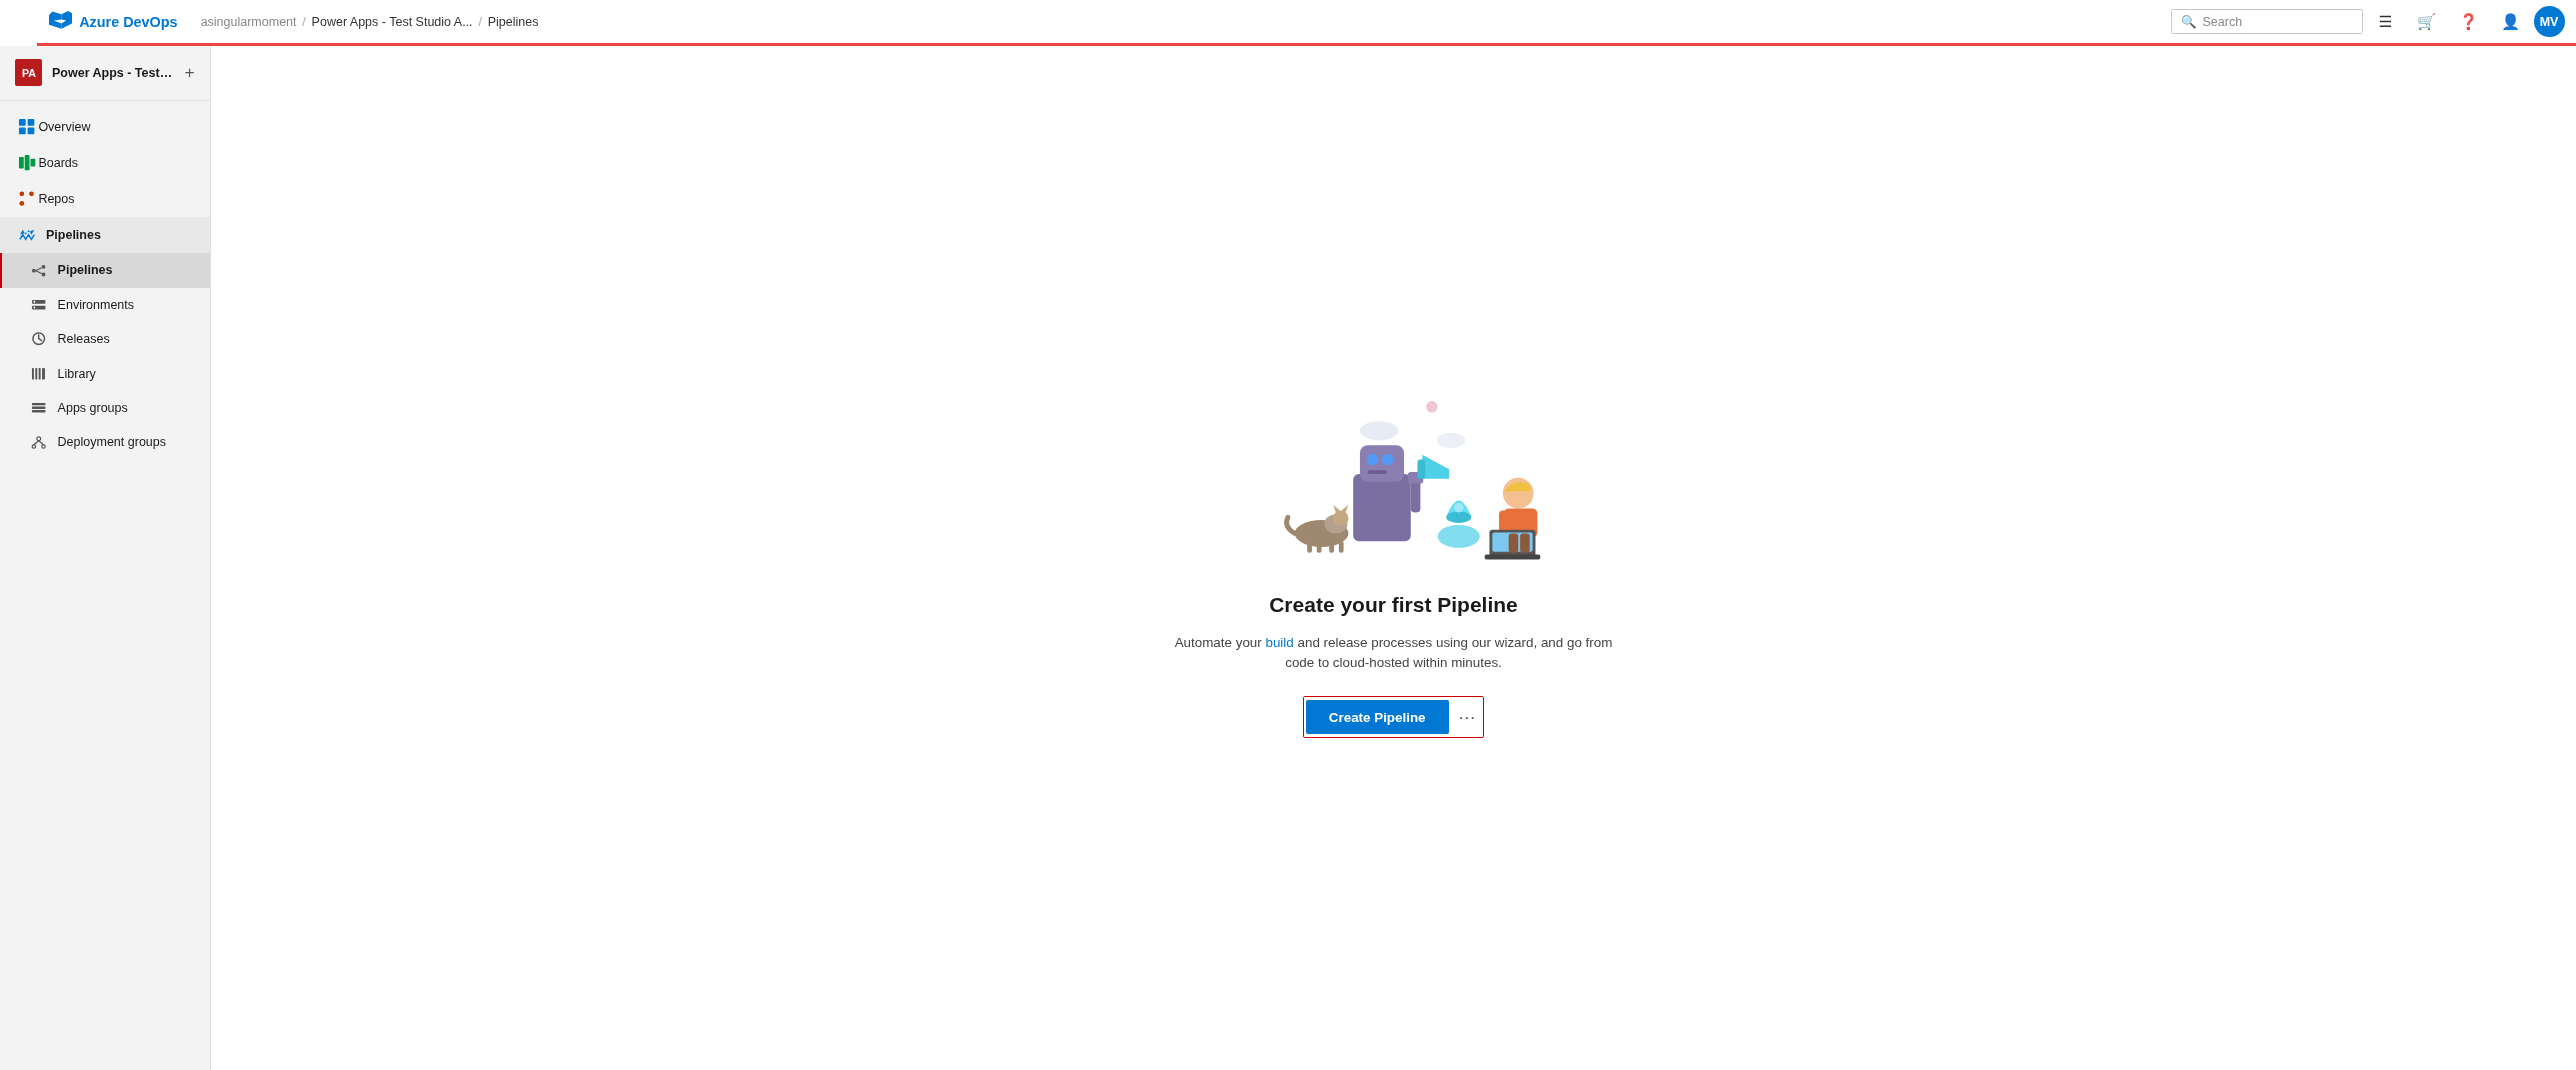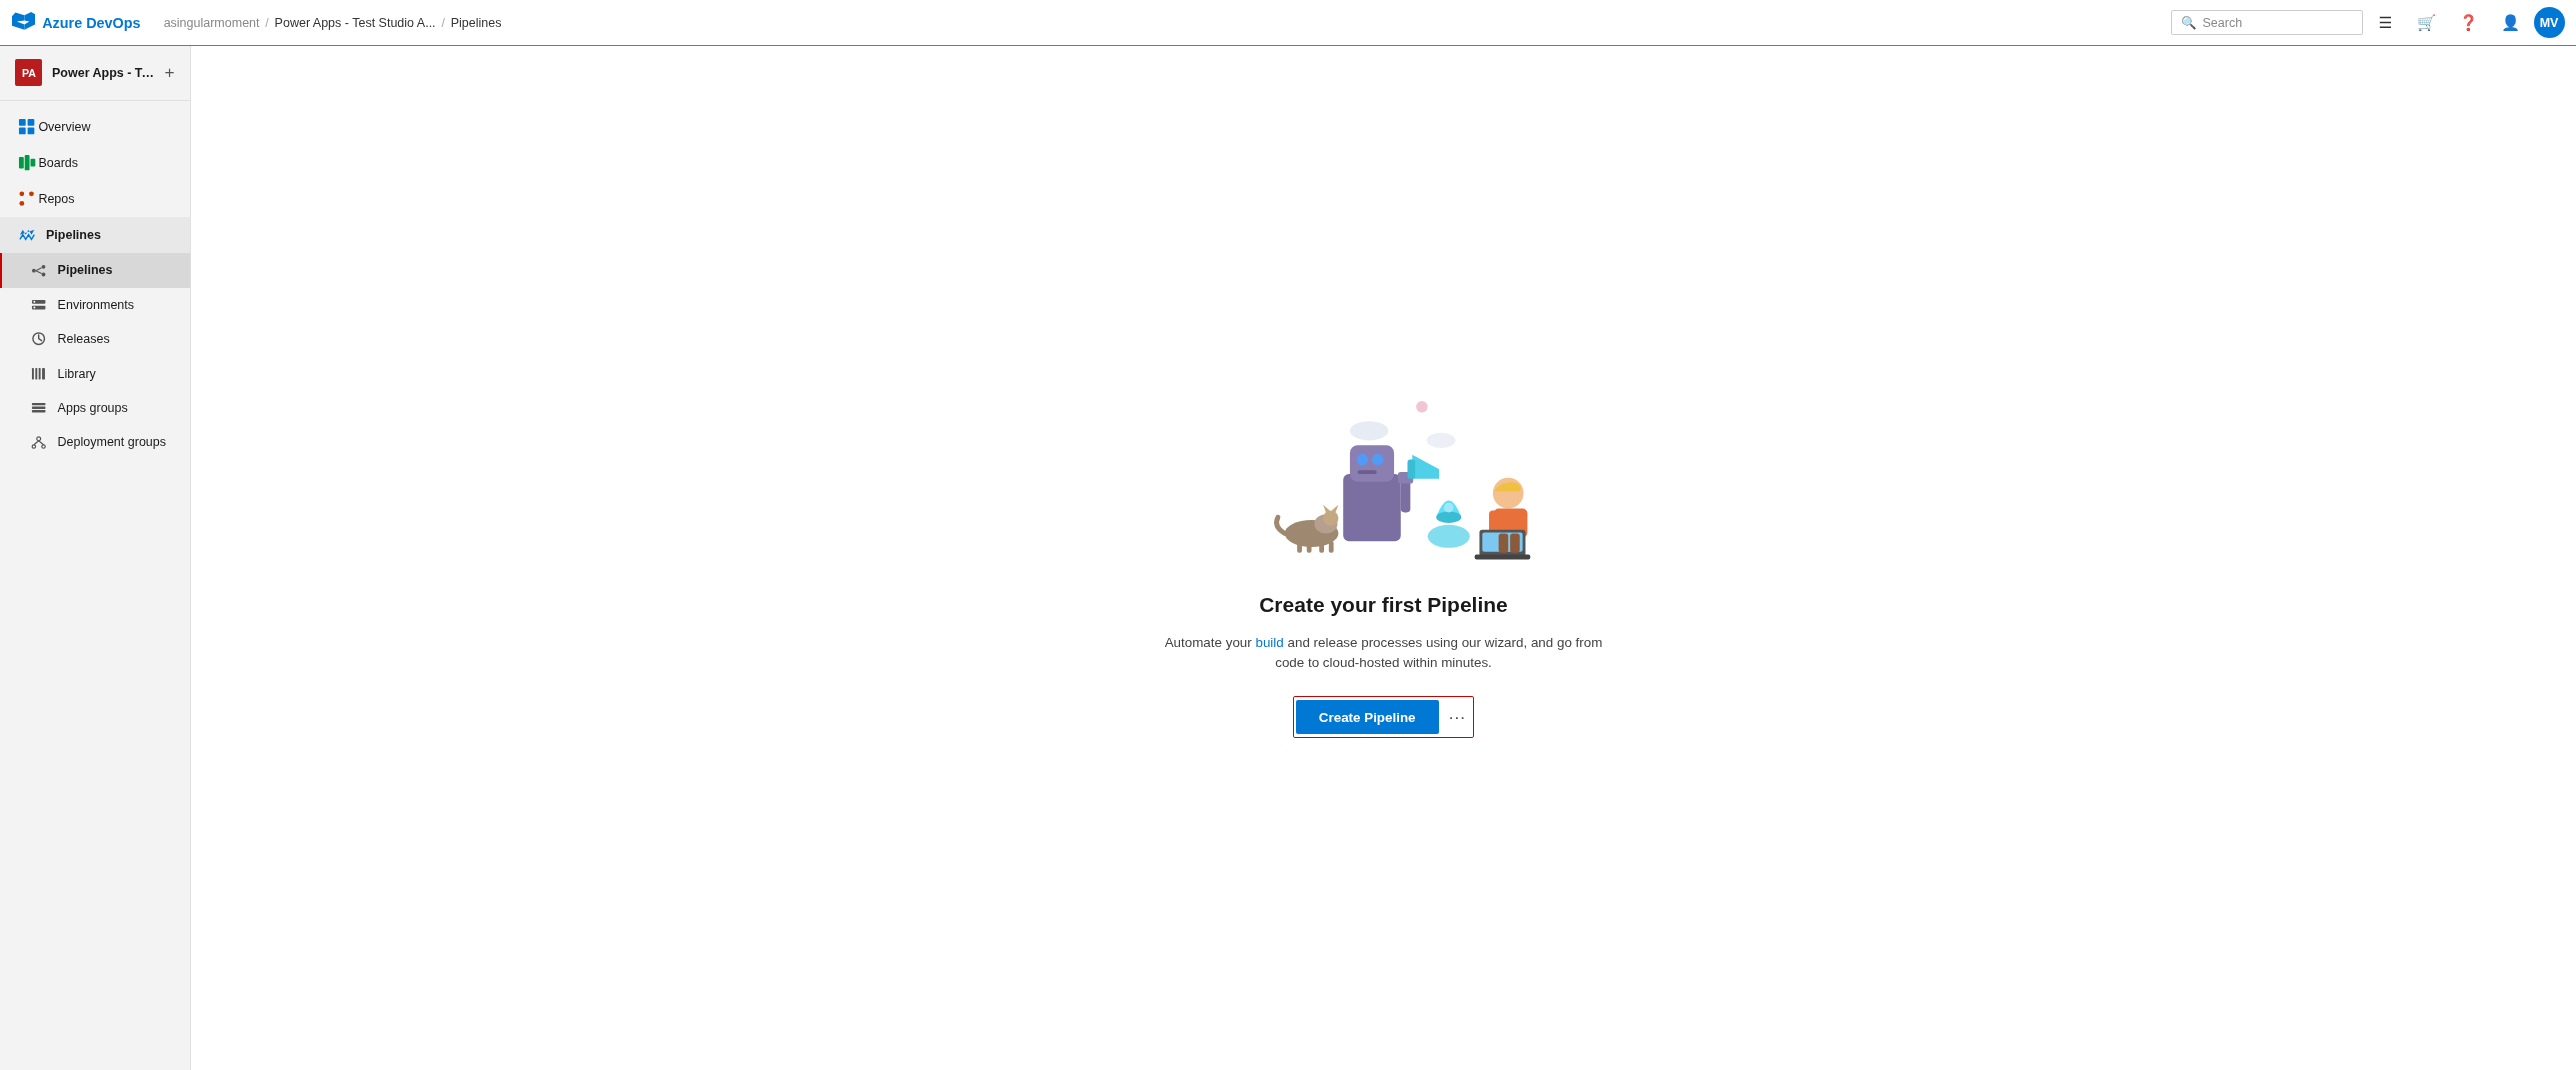--- a/index.html
+++ b/index.html
@@ -2,27 +2,28 @@
 <html><head>
   <meta charset="utf-8">
   <style>
     * { margin: 0; padding: 0; box-sizing: border-box; }
     body { font-family: 'Segoe UI', Tahoma, Geneva, Verdana, sans-serif; background: #fff; display: flex; flex-direction: column; height: 100vh; overflow: hidden; }
 
     
     .top-nav {
       height: 46px;
       background: #fff;
-      border-bottom: 1px solid #ef4444;
+      border-bottom: 3px solid #ef4444;
       display: flex;
       align-items: center;
       padding: 0 11.5px;
       gap: 7.7px;
       flex-shrink: 0;
       z-index: 100;
+      margin-left: 37px;
     }
     .top-nav-logo {
       display: flex;
       align-items: center;
       gap: 7.7px;
       color: #0078d4;
       font-weight: 700;
       font-size: 14.4px;
       margin-right: 15.4px;
       white-space: nowrap;
@@ -91,21 +92,21 @@
 
     
     .main-layout {
       display: flex;
       flex: 1;
       overflow: hidden;
     }
 
     
     .sidebar {
-      width: 191px;
+      width: 211px;
       background: #f3f3f3;
       border-right: 1px solid #e0e0e0;
       display: flex;
       flex-direction: column;
       overflow-y: auto;
       flex-shrink: 0;
     }
 
     .sidebar-project {
       display: flex;

